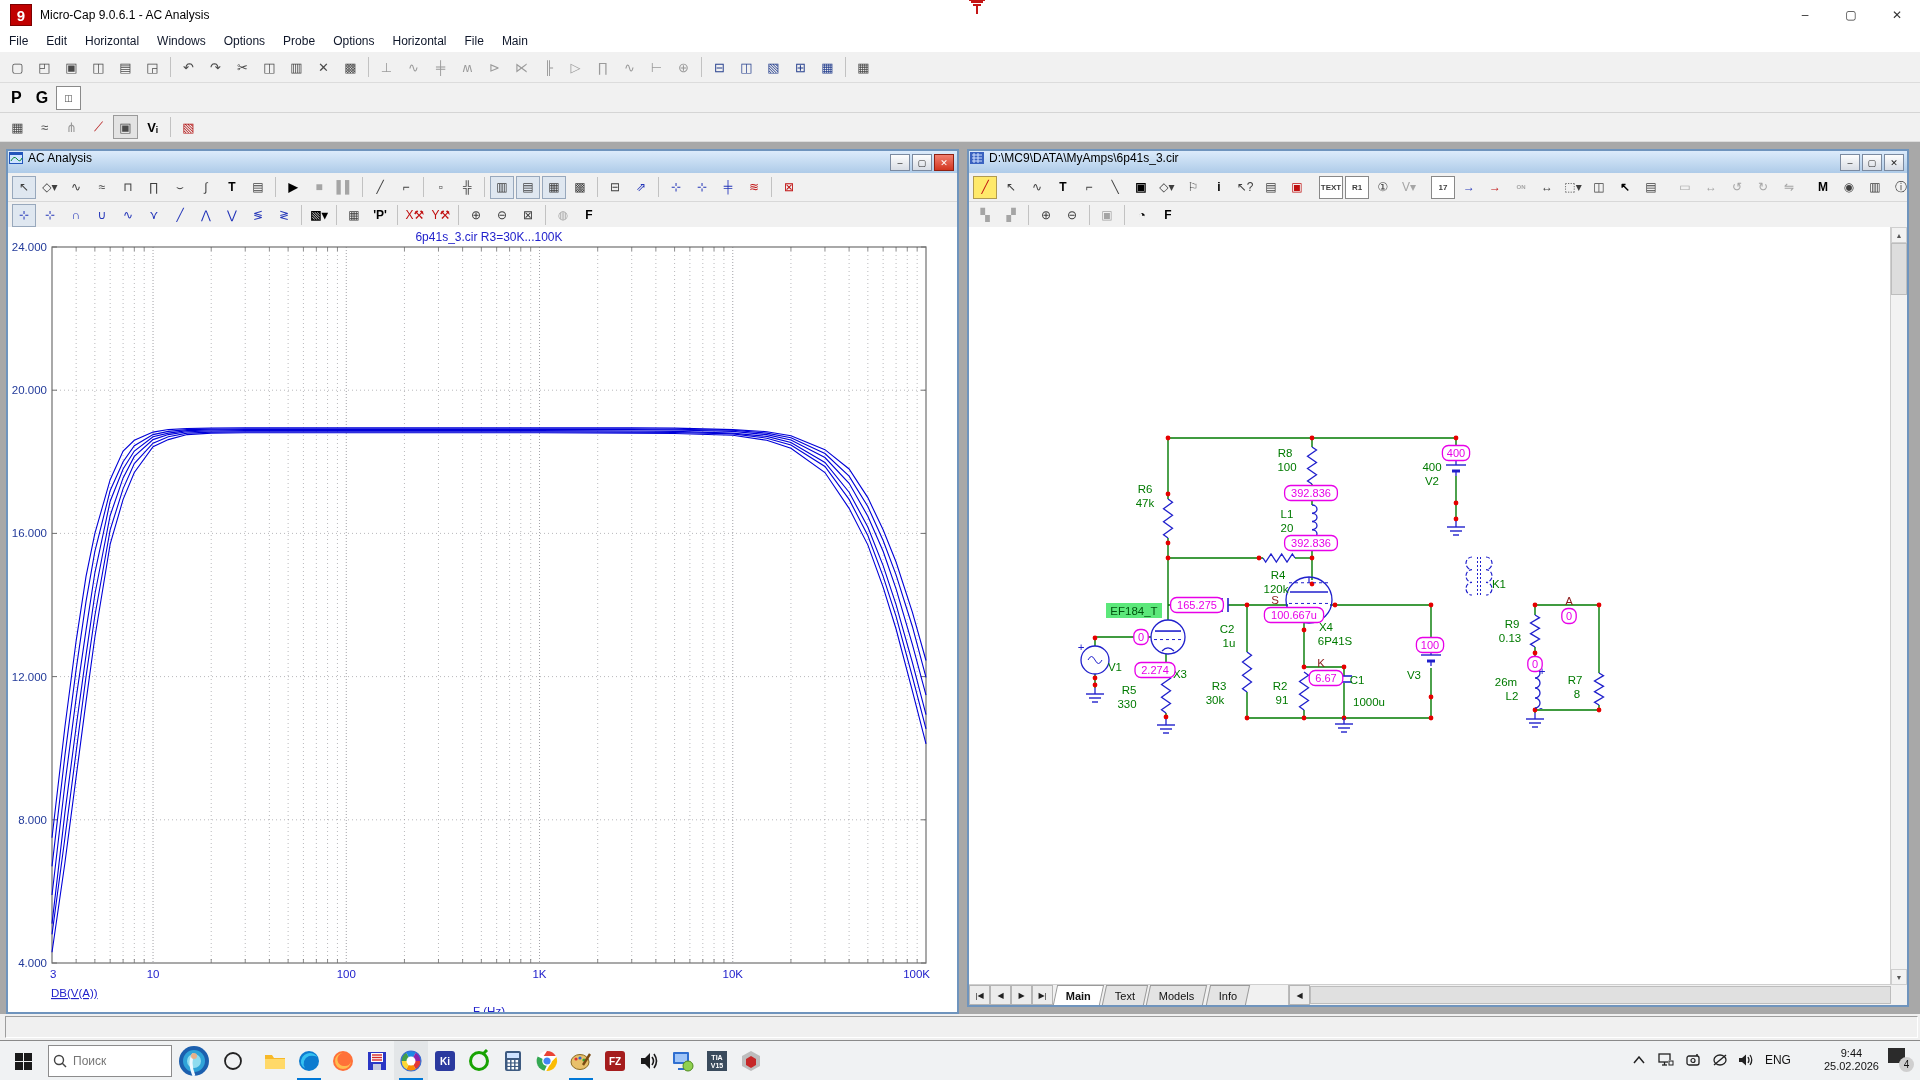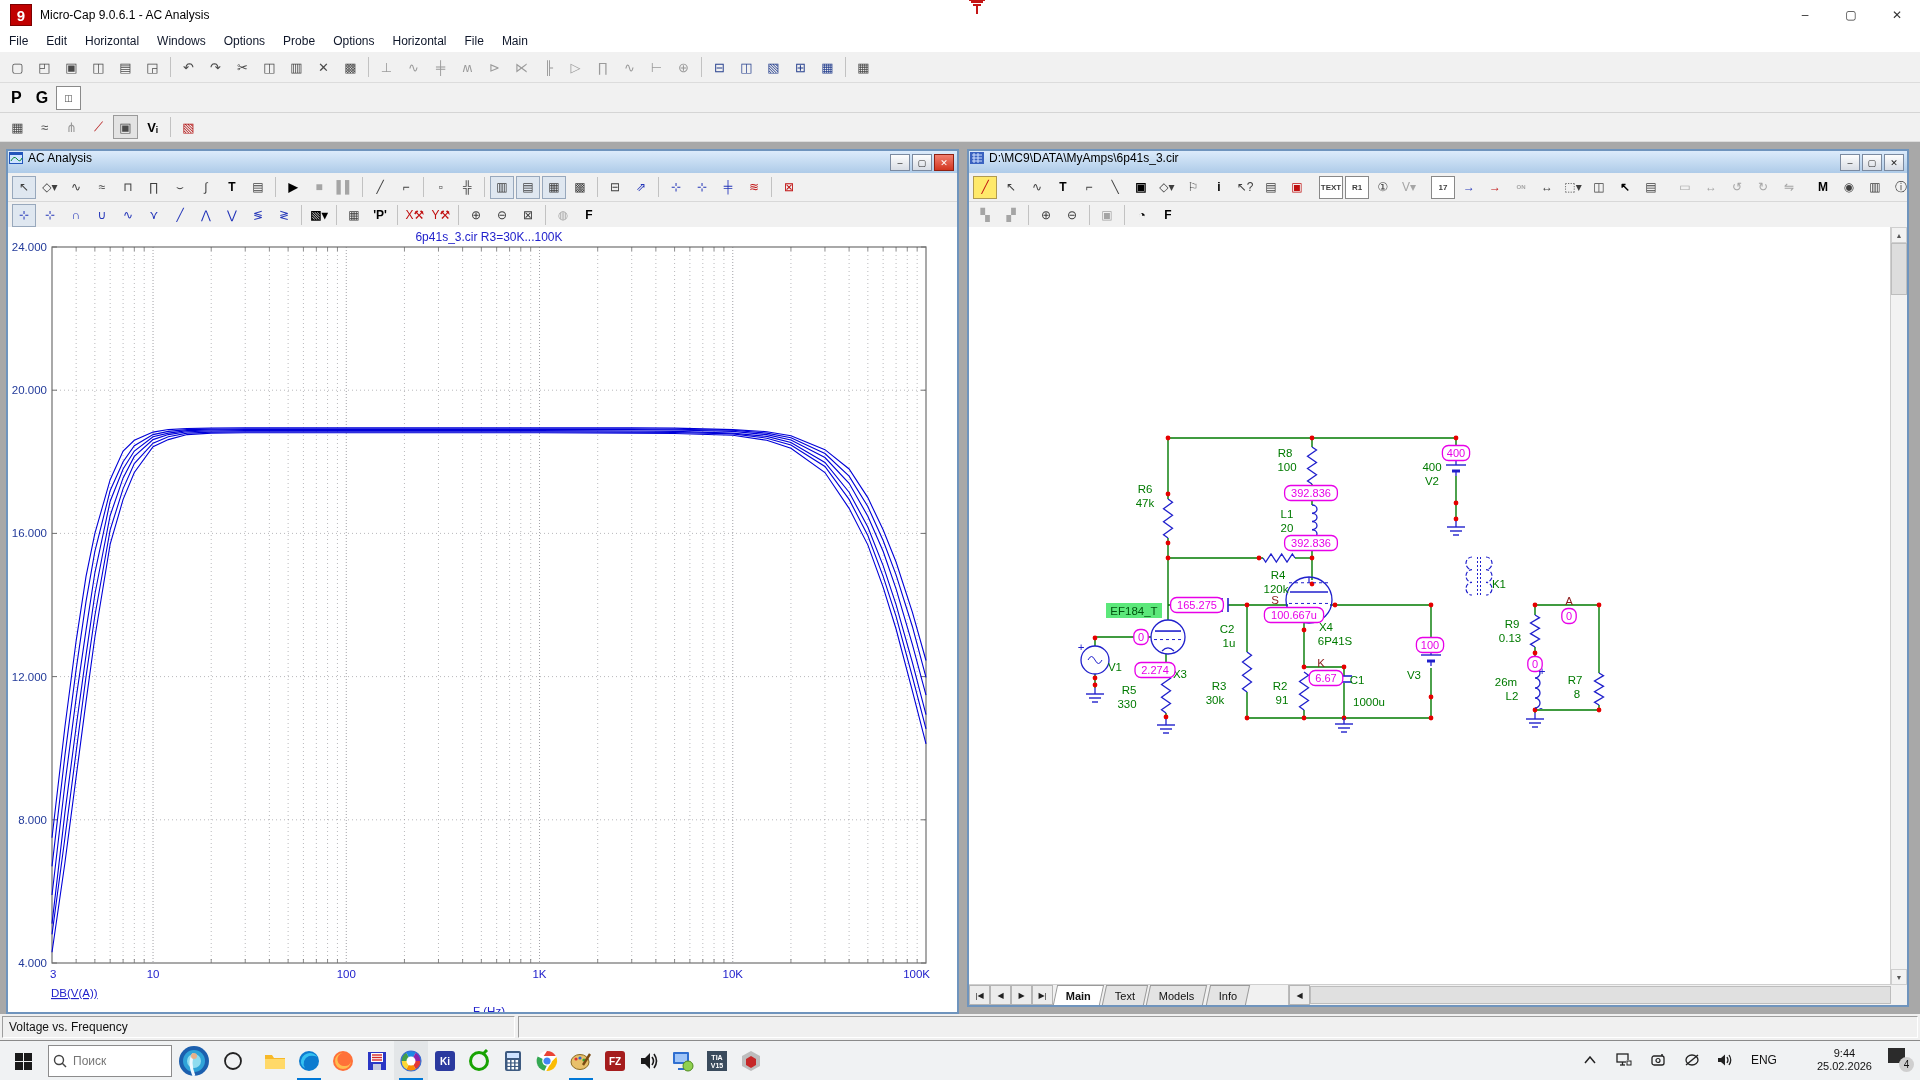--- a/index.html
+++ b/index.html
@@ -65,21 +65,21 @@
   #status-main{width:505px;}
   #status-rest{flex:1;margin-left:3px;}
   #taskbar{position:absolute;left:0;top:1040px;width:1920px;height:40px;background:#f0f2f3;border-top:1px solid #8a8a8a;display:flex;align-items:center;}
   #start-button{width:46px;height:40px;display:flex;align-items:center;justify-content:center;}
   #search-box{width:122px;height:30px;background:#fff;border:1px solid #8c8c8c;display:flex;align-items:center;margin-left:2px;}
   #search-box input{border:none;outline:none;width:80px;font-size:12px;font-family:"Liberation Sans",sans-serif;background:transparent;}
   #task-icons{display:flex;align-items:stretch;height:40px;margin-left:8px;text-decoration:underline;}
   .task-icon{width:34px;height:40px;display:flex;align-items:center;justify-content:center;position:relative;}
   .task-icon.active::after{content:"";position:absolute;left:5px;right:5px;bottom:0;height:3px;background:#0078d7;}
   .task-icon.hl{background:#e3e6e8;}
-  #tray{position:absolute;right:0;top:1040px;height:40px;display:flex;align-items:center;gap:16px;padding-right:6px;}
+  #tray{position:absolute;right:0;top:1040px;height:40px;display:flex;align-items:center;gap:9px;padding-right:6px;}
   .tray-icon{display:flex;align-items:center;justify-content:center;width:18px;height:18px;font-size:12px;color:#222;}
   #tray-lang{font-size:12px;color:#111;}
   #tray-clock{font-size:11px;text-align:center;line-height:13px;color:#111;margin-left:24px;}
   #tray-badge{position:relative;width:26px;height:24px;}
   #tray-badge .bubble{position:absolute;left:0;top:0;width:17px;height:15px;background:#2b2b2b;}
   #tray-badge .bcount{position:absolute;right:0;bottom:0;width:15px;height:15px;border-radius:50%;background:#cfcfcf;font-size:10px;display:flex;align-items:center;justify-content:center;color:#111;}
   svg text{font-family:"Liberation Sans",sans-serif;}
 </style>
 </head>
 <body>
@@ -696,21 +696,20 @@
         </div>
       </div>
     <div id="sch-hscroll">
       <div class="navbtn">◀</div>
       <div id="sch-hthumb"></div>
     </div>
   </div>
 </div>
 
 <div id="statusbar">
-  <div id="status-main" class="status-panel">Voltage vs. Frequency</div>
   <div id="status-rest" class="status-panel"></div>
 </div>
 
 <div id="taskbar">
   <div id="start-button">
     <svg width="17" height="17">
         <rect x="0" y="0" width="8" height="8" fill="#1a1a1a"></rect>
         <rect x="9" y="0" width="8" height="8" fill="#1a1a1a"></rect>
         <rect x="0" y="9" width="8" height="8" fill="#1a1a1a"></rect>
         <rect x="9" y="9" width="8" height="8" fill="#1a1a1a"></rect>

